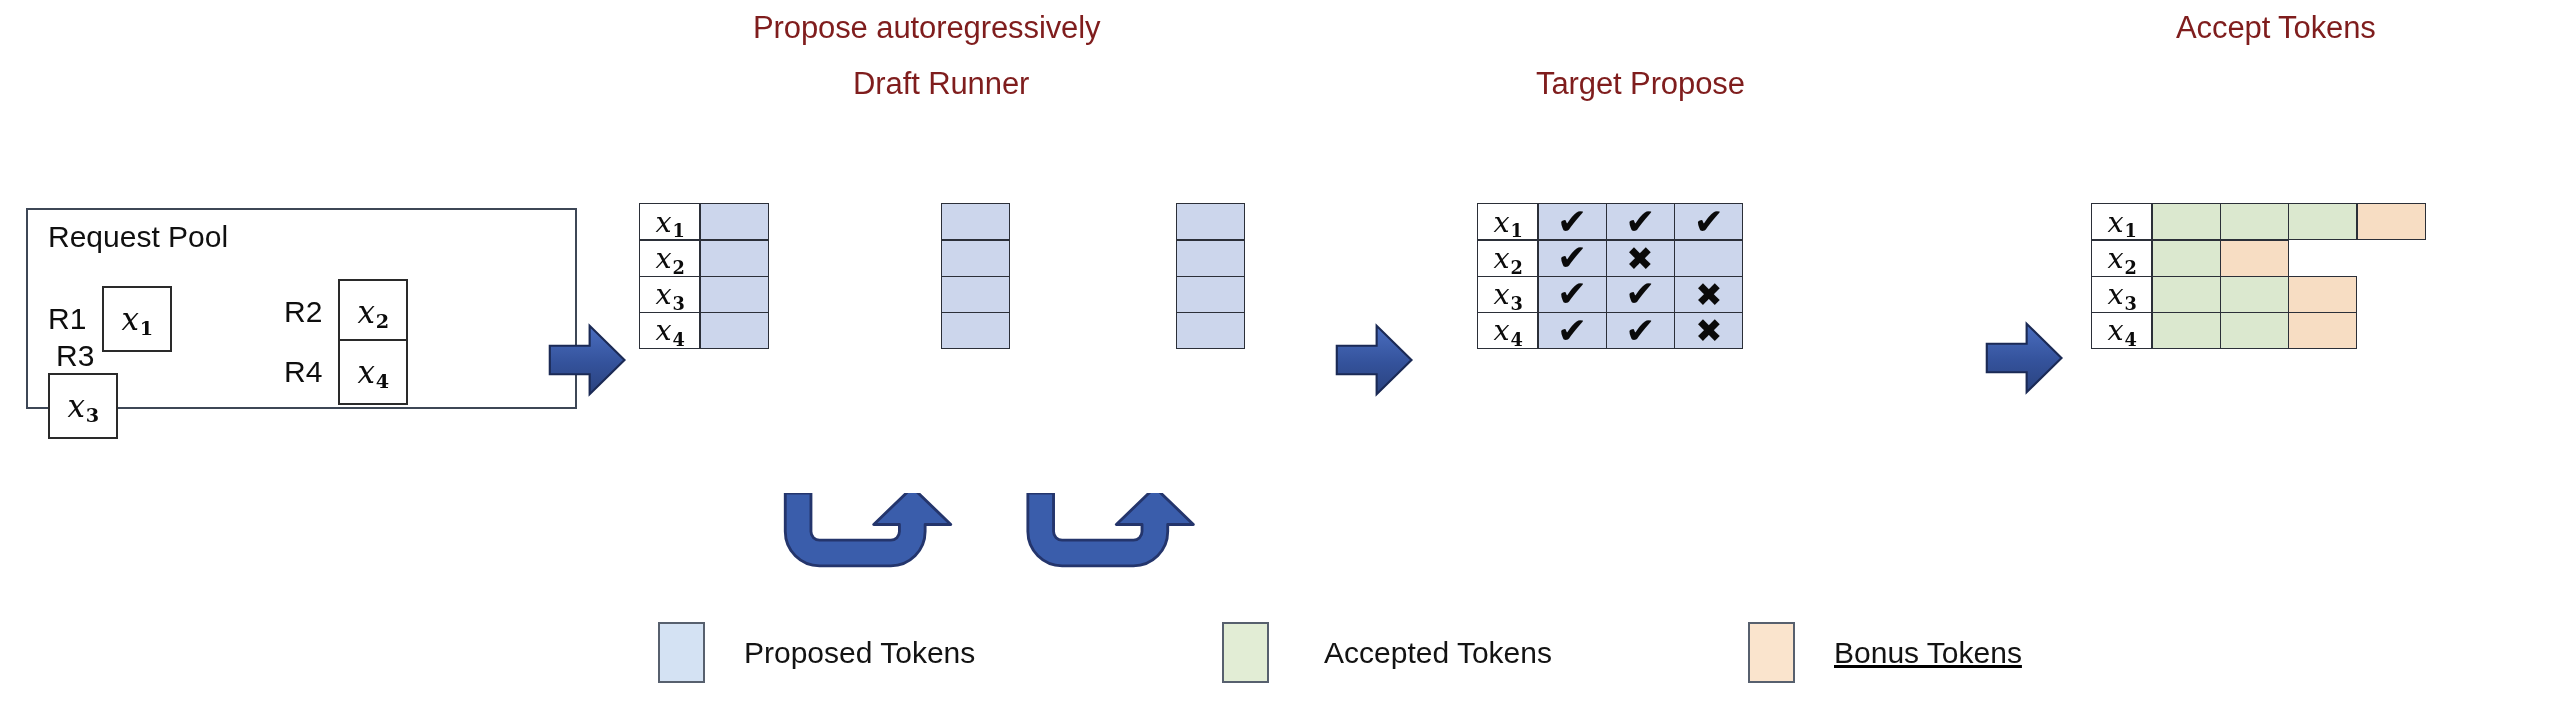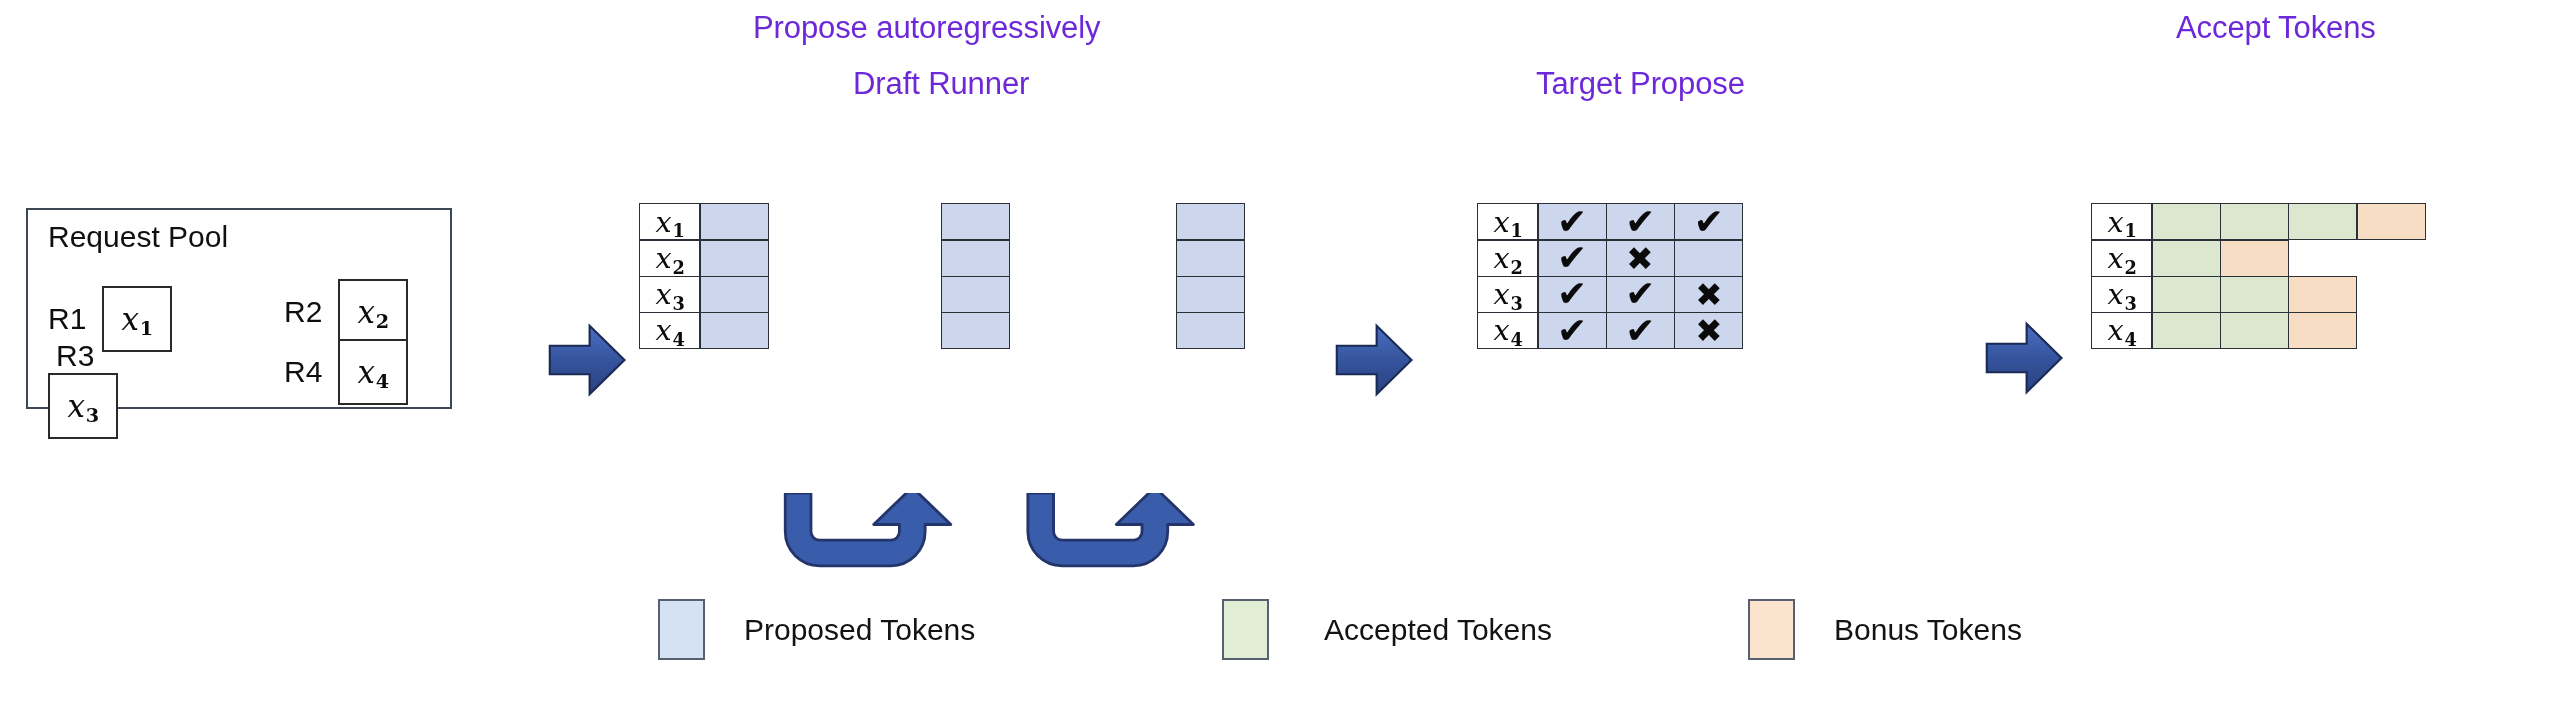--- a/index.html
+++ b/index.html
@@ -11,30 +11,30 @@
     position: relative;
     overflow: hidden;
   }
 
   .stage { position:absolute; left:0; top:0; width:2576px; height:703px; }
 
   
   .heading {
     position:absolute;
     font-size: 31px;
-    color: #6d28d9;
+    color: #7f1d1d;
     white-space: nowrap;
     letter-spacing: -0.1px;
   }
 
   
   #request-pool {
     position:absolute;
     left: 26px; top: 208px;
-    width: 426px; height: 201px;
+    width: 551px; height: 201px;
     border: 2.1px solid #3d4756;
     background:#fff;
   }
   #request-pool .pool-title {
     position:absolute; left: 20px; top: 10px;
     font-size: 30px; color:#101010; white-space:nowrap;
   }
   .req-item { position:absolute; display:flex; align-items:center; }
   .req-label {
     font-size: 30px; color:#0e0e0e; margin-right: 15.7px;
@@ -81,21 +81,21 @@
     display:flex; align-items:center; justify-content:center;
   }
   .cell.label { background:#ffffff; width: 61px; }
   .cell.blue  { background:#ccd6ec; }
   .cell.green { background:#dbe8cf; }
   .cell.orange{ background:#f7ddc3; }
 
   .curve-arrows { position:absolute; }
 
   
-  #legend { position:absolute; left: 0; top: 592px; width: 2576px; height: 79px; }
+  #legend { position:absolute; left: 0; top: 615px; width: 2576px; height: 79px; }
   .legend-item { position:absolute; display:flex; align-items:center; }
   .legend-swatch {
     width: 47px; height: 61px;
     border: 2.1px solid #57606e;
     margin-right: 39px;
   }
   .legend-swatch.blue   { background:#d4e2f3; }
   .legend-swatch.green  { background:#e2edd5; }
   .legend-swatch.orange { background:#fae4cd; }
   .legend-text { font-size: 30px; color:#131313; white-space:nowrap; }
@@ -418,20 +418,20 @@
 
   <div id="legend">
     <div class="legend-item" style="left:658px; top:7.1px;">
       <span class="legend-swatch blue"></span>
       <span class="legend-text">Proposed Tokens</span>
     </div>
     <div class="legend-item" style="left:1222px; top:7.1px;gap:16px;">
       <span class="legend-swatch green"></span>
       <span class="legend-text">Accepted Tokens</span>
     </div>
-    <div class="legend-item" style="left:1748px; top:7.1px;">
+    <div class="legend-item" style="left:1748px; top:7.1px;text-decoration:underline;">
       <span class="legend-swatch orange"></span>
       <span class="legend-text">Bonus Tokens</span>
     </div>
   </div>
 
 </div>
 
 
 </body></html>

